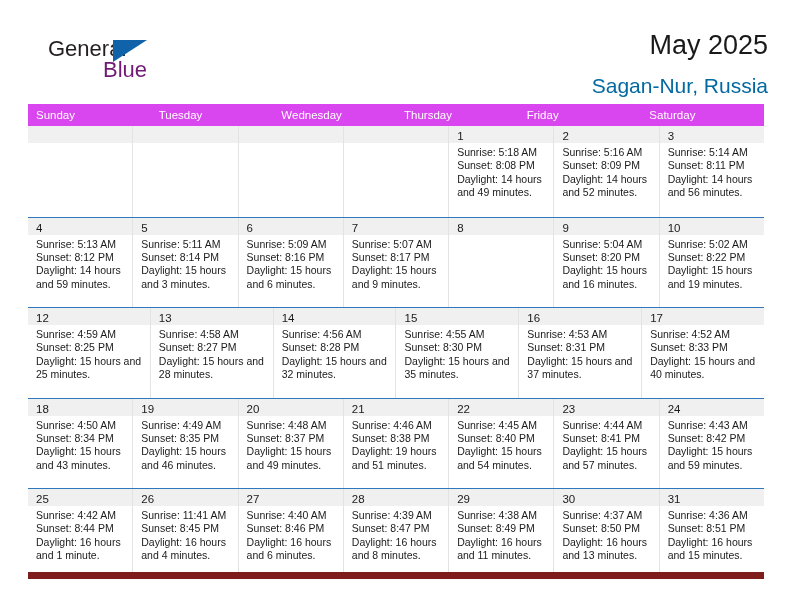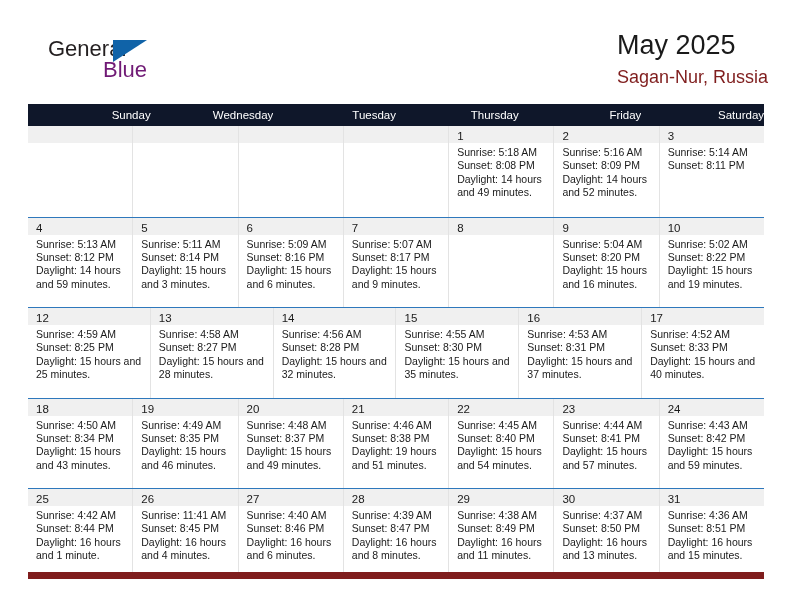--- a/index.html
+++ b/index.html
@@ -61,50 +61,49 @@
     width: 0;
     height: 0;
     border-left: 34px solid #1063a8;
     border-bottom: 22px solid transparent;
   }
 
   .title-block {
     position: absolute;
     right: 36px;
     top: 28px;
-    text-align: left;
+    text-align: right;
   }
   .cal-title {
     font-size: 27px;
     color: #1a1a1a;
     font-weight: normal;
     line-height: 34px;
     white-space: nowrap;
   }
   .cal-subtitle {
-    margin-top: 6px;
-    font-size: 18px;
-    color: #7f1d1d;
+    margin-top: 14px;
+    font-size: 21px;
+    color: #0369a1;
     line-height: 19px;
     white-space: nowrap;
   }
 
   
   .calendar {
     position: absolute;
     left: 28px;
     top: 104px;
     width: 736px;
   }
   .weekday-row {
     display: flex;
     width: 736px;
     height: 22px;
-    background: #0f172a;
-    text-align: right;
+    background: #d946ef;
   }
   .weekday-cell {
     flex: 1 1 0;
     color: #ffffff;
     font-size: 11.5px;
     line-height: 22px;
     padding-left: 8px;
     box-sizing: border-box;
     white-space: nowrap;
     overflow: hidden;
@@ -179,22 +178,22 @@
     <div class="title-block">
       <div class="cal-title">May 2025</div>
       <div class="cal-subtitle">Sagan-Nur, Russia</div>
     </div>
 
   </div>
 
   <div class="calendar">
     <div class="weekday-row" id="weekday-row">
         <div class="weekday-cell">Sunday</div>
+        <div class="weekday-cell">Tuesday</div>
         <div class="weekday-cell">Wednesday</div>
-        <div class="weekday-cell">Tuesday</div>
         <div class="weekday-cell">Thursday</div>
         <div class="weekday-cell">Friday</div>
         <div class="weekday-cell">Saturday</div>
       </div>
     <div id="weeks-container">
         <div class="week-row">
           <div class="day-cell empty">
             <div class="day-number-band"><span class="day-number"></span></div>
           </div>
           <div class="day-cell empty">
@@ -220,20 +219,21 @@
               <div class="day-line">Sunrise: 5:16 AM</div>
               <div class="day-line">Sunset: 8:09 PM</div>
               <div class="day-line wrap">Daylight: 14 hours and 52 minutes.</div>
             </div>
           </div>
           <div class="day-cell">
             <div class="day-number-band"><span class="day-number">3</span></div>
             <div class="day-body">
               <div class="day-line">Sunrise: 5:14 AM</div>
               <div class="day-line">Sunset: 8:11 PM</div>
+              <div class="day-line wrap">Daylight: 14 hours and 56 minutes.</div>
             </div>
           </div>
         </div>
         <div class="week-row">
           <div class="day-cell">
             <div class="day-number-band"><span class="day-number">4</span></div>
             <div class="day-body">
               <div class="day-line">Sunrise: 5:13 AM</div>
               <div class="day-line">Sunset: 8:12 PM</div>
               <div class="day-line wrap">Daylight: 14 hours and 59 minutes.</div>

